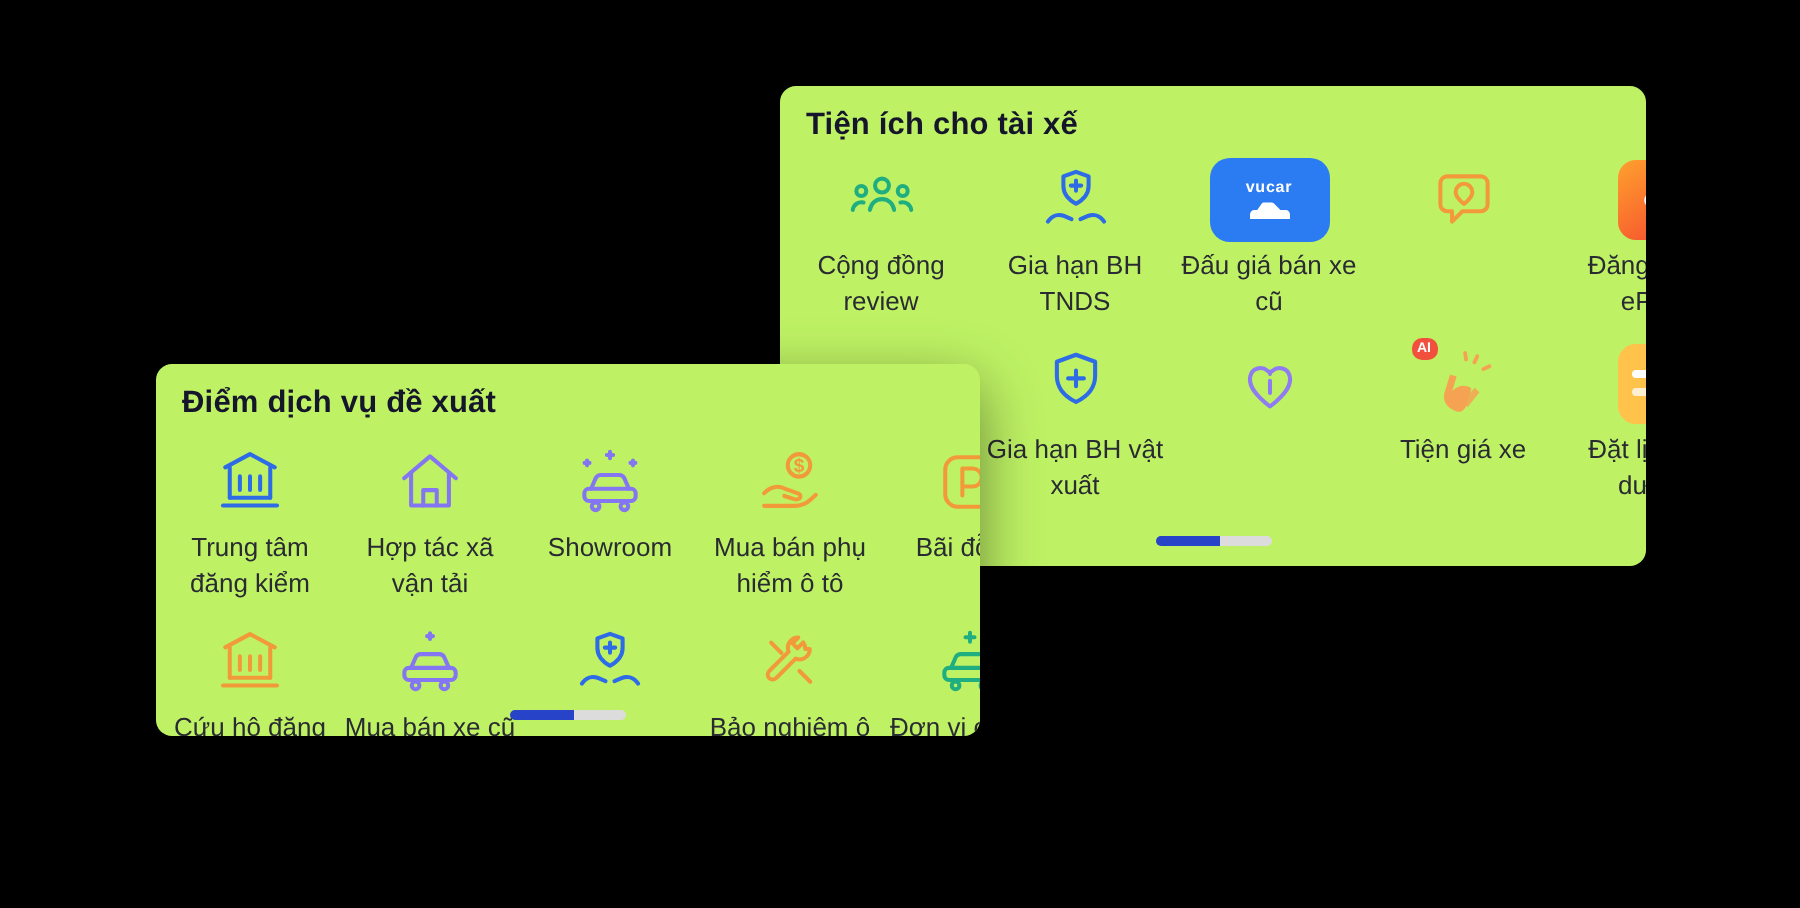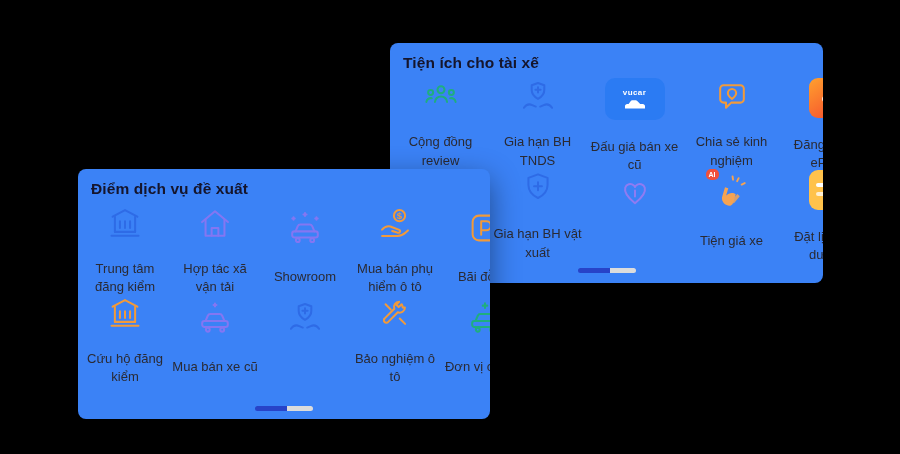--- a/index.html
+++ b/index.html
@@ -1,26 +1,26 @@
 <!DOCTYPE html>
 <html><head>
 <meta charset="utf-8">
 <style>
   html,body{margin:0;padding:0}
   body{width:900px;height:454px;background:#000;position:relative;overflow:hidden;font-family:"Liberation Sans",sans-serif}
-  .card{position:absolute;background:#3b82f6;border-radius:8px;overflow:hidden;box-shadow:0 10px 30px rgba(0,0,0,.45)}
+  .card{position:absolute;background:#bef264;border-radius:8px;overflow:hidden;box-shadow:0 10px 30px rgba(0,0,0,.45)}
   #utilities-card{left:390px;top:43px;width:433px;height:240px;z-index:1}
-  #services-card{left:78px;top:169px;width:412px;height:250px;z-index:2}
+  #services-card{left:78px;top:182px;width:412px;height:186px;z-index:2}
   .card-title{font-size:15.5px;font-weight:bold;color:#15152c;padding:11px 14px 0 13px;letter-spacing:.1px}
   .grid{display:grid;margin-top:6px;padding-left:2px}
   #utilities-card .grid{grid-template-columns:repeat(5,97px);grid-auto-rows:92px}
   #services-card .grid{grid-template-columns:repeat(5,90px);grid-auto-rows:90px;margin-top:8px}
   .item{display:flex;flex-direction:column;align-items:center;text-align:center}
   .icon{height:44px;display:flex;align-items:center;justify-content:center}
-  .label{font-size:13px;line-height:1.42;color:#2a2a33;max-width:92px;margin-top:18px}
+  .label{font-size:13px;line-height:1.42;color:#2a2a33;max-width:92px;margin-top:2px}
   #services-card .label{max-width:86px}
   .pagination{position:absolute;left:50%;transform:translateX(-50%);display:flex;border-radius:3px;overflow:hidden;height:5px}
   #utilities-card .pagination{bottom:10px}
   #services-card .pagination{bottom:8px}
   .bar-active{width:32px;background:#2743c8}
   .bar-inactive{width:26px;background:#dcdcdc}
   .vucar{width:60px;height:42px;border-radius:10px;background:#2b7bf3;display:flex;flex-direction:column;align-items:center;justify-content:center;gap:2px}
   .vucar-text{color:#fff;font-size:8px;font-weight:bold;letter-spacing:.4px;line-height:1}
   .epass{width:40px;height:40px;border-radius:9px;background:linear-gradient(145deg,#ffa12e,#f4432e);display:flex;align-items:center;justify-content:center;color:#fff;font-weight:bold;font-size:11px}
   .cal{width:40px;height:40px;border-radius:9px;background:#ffc24b;position:relative}
@@ -75,21 +75,20 @@
       <div class="label">Đấu giá bán xe cũ</div>
     </div>
 
     <div class="item">
       <div class="icon">
         <svg width="36" height="36" viewBox="0 0 32 32" fill="none" stroke="#f29a3a" stroke-width="1.8" stroke-linecap="round" stroke-linejoin="round">
           <path d="M8.5 5.5h15a3 3 0 0 1 3 3v9.5a3 3 0 0 1-3 3h-8.2l-4.6 4.6v-4.6H8.5a3 3 0 0 1-3-3V8.5a3 3 0 0 1 3-3z"></path>
           <path d="M16 8.8a3.7 3.7 0 0 1 3.7 3.7c0 2.5-3.7 5.2-3.7 5.2s-3.7-2.7-3.7-5.2A3.7 3.7 0 0 1 16 8.8z"></path>
         </svg>
       </div>
-      <div class="label">Chia sẻ kinh nghiệm</div>
     </div>
 
     <div class="item">
       <div class="icon">
         <div class="epass">eP</div>
       </div>
       <div class="label">Đăng ký thẻ ePass</div>
     </div>
 
     <div class="item spacer"></div>

